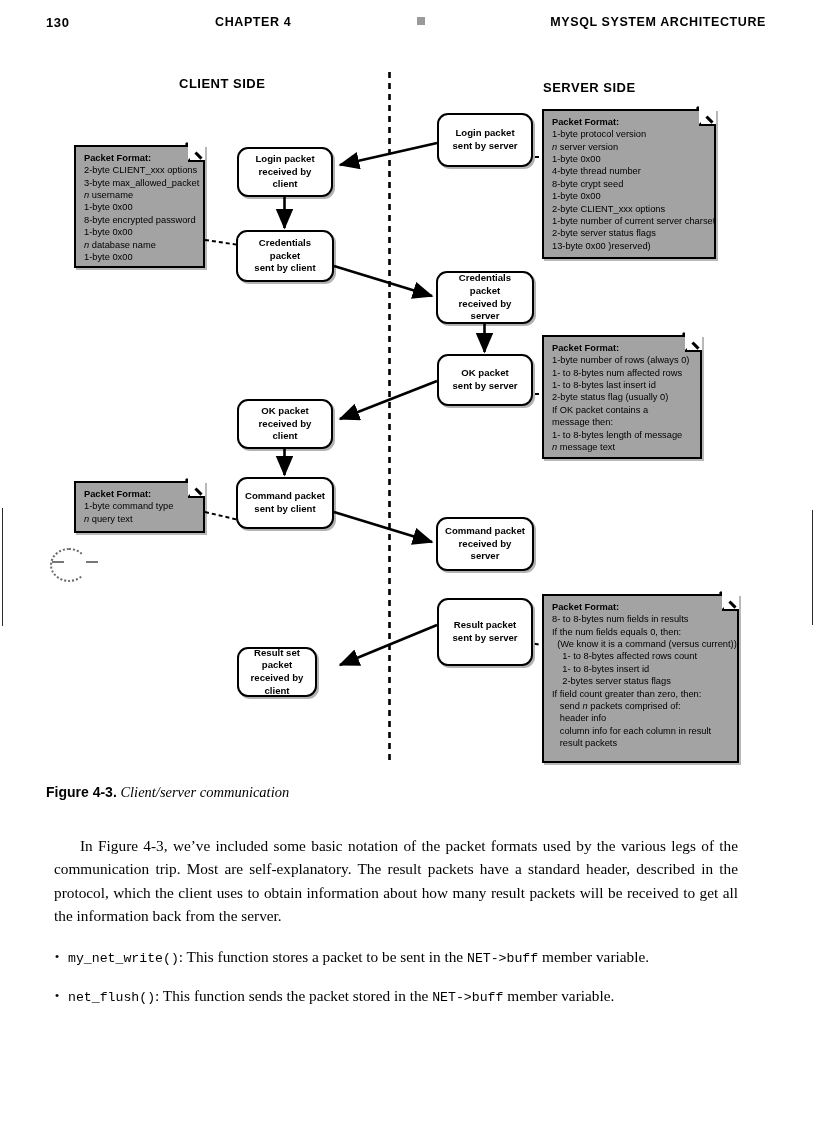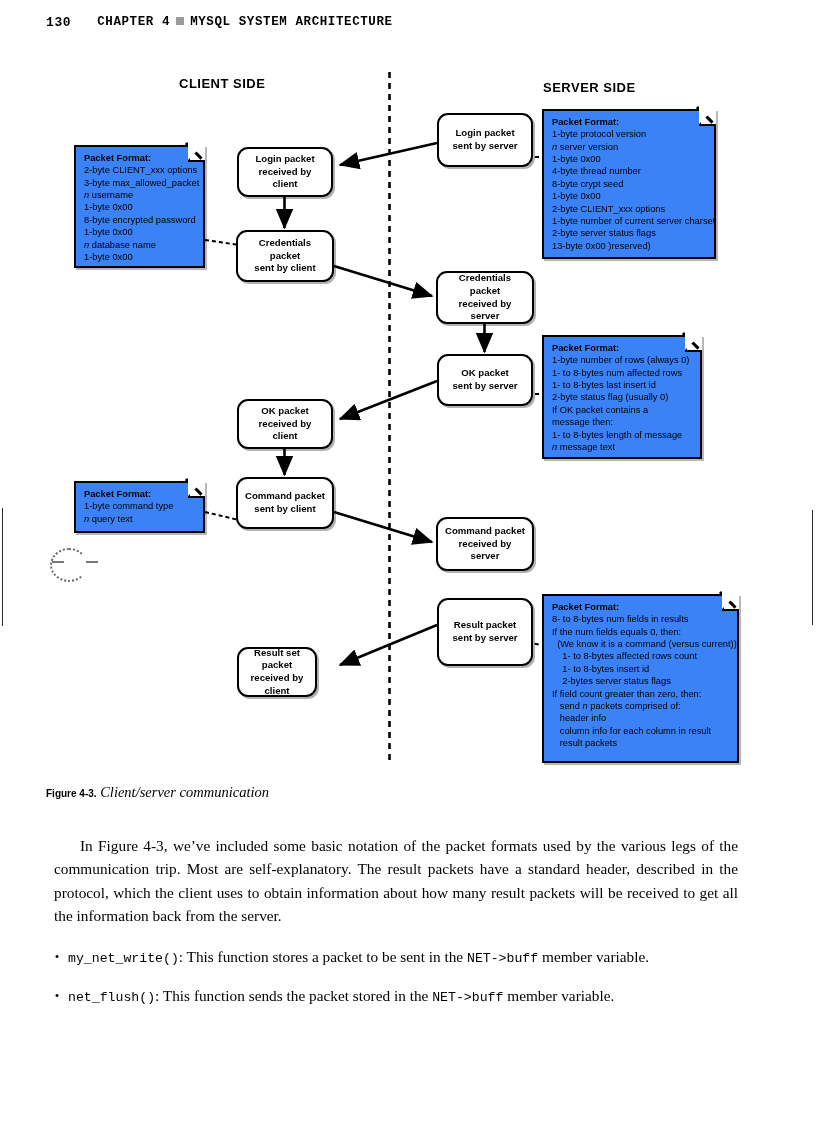--- a/index.html
+++ b/index.html
@@ -16,27 +16,28 @@
     overflow: hidden;
   }
 
   
   .running-head {
     position: absolute;
     top: 12px;
     left: 46px;
     width: 720px;
     height: 20px;
-    font-family: Liberation Mono, monospace;
+    font-family: Liberation Sans, sans-serif;
     font-weight: bold;
     font-size: 12.5px;
     letter-spacing: 0.6px;
     display: flex;
     align-items: center;
     white-space: nowrap;
+    justify-content: space-between;
   }
   .folio {
     font-size: 13px;
     font-weight: bold;
     margin-right: 26px;
   }
   .chapter-label { }
   .head-sq {
     display: inline-block;
     width: 8px;
@@ -112,21 +113,21 @@
     justify-content: center;
     padding: 2px 6px;
     box-shadow: 2px 2px 0 rgba(0,0,0,0.30);
   }
   .node span { display: block; }
 
   
   .note {
     position: absolute;
     border: 2.5px solid #000;
-    background: #3b82f6;
+    background: #a3a3a3;
     box-sizing: border-box;
     font-family: "Liberation Sans", sans-serif;
     font-size: 9.3px;
     line-height: 1.33;
     padding: 5px 7px 5px 8px;
     box-shadow: 2px 2px 0 rgba(0,0,0,0.28);
   }
   .note .nt-title { font-weight: bold; }
   .note .nl { white-space: pre; }
   .note i { font-style: italic; }
@@ -163,21 +164,21 @@
   }
 
   
   .caption {
     position: absolute;
     left: 46px;
     top: 784px;
     font-size: 14.5px;
     white-space: nowrap;
   }
-  .caption b { font-family: "Liberation Sans", sans-serif; font-size: 10px; }
+  .caption b { font-family: "Liberation Sans", sans-serif; font-size: 14px; }
   .caption i { font-style: italic; }
 
   
   .body-text {
     position: absolute;
     left: 46px;
     top: 826px;
     width: 700px;
     font-size: 15.3px;
     line-height: 23.3px;

